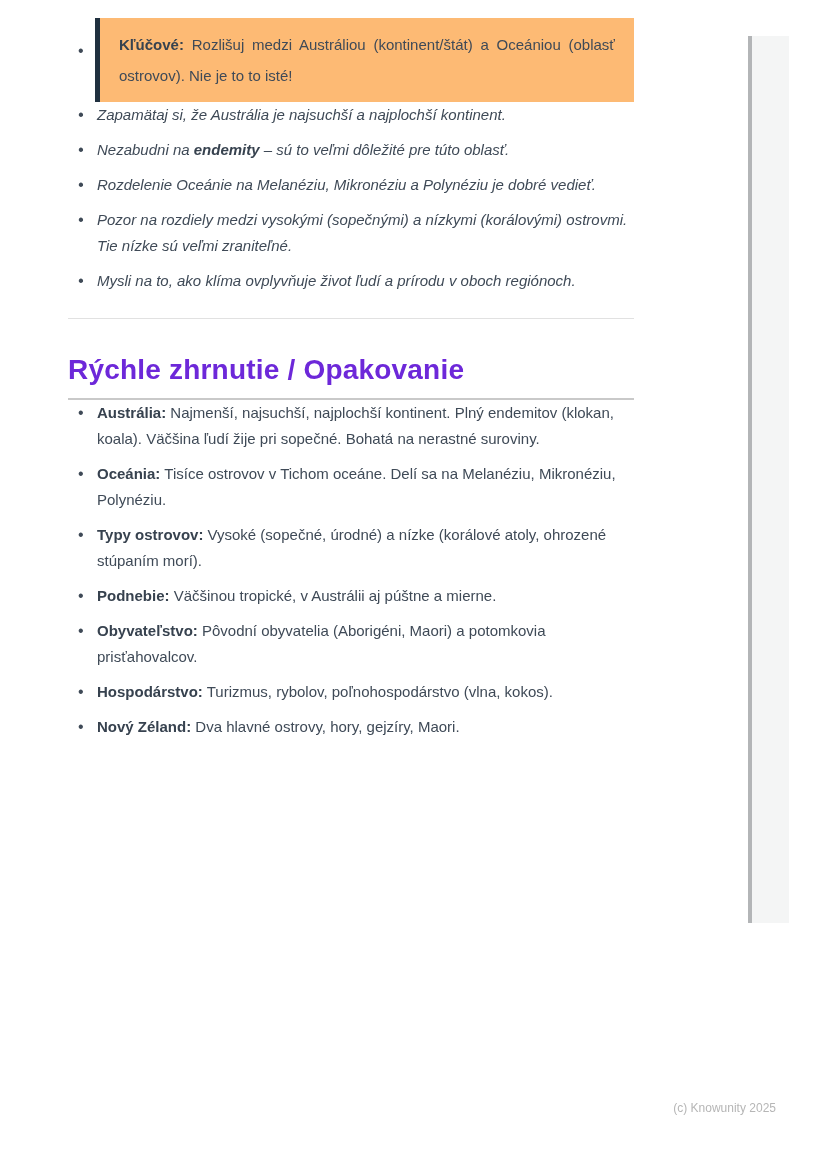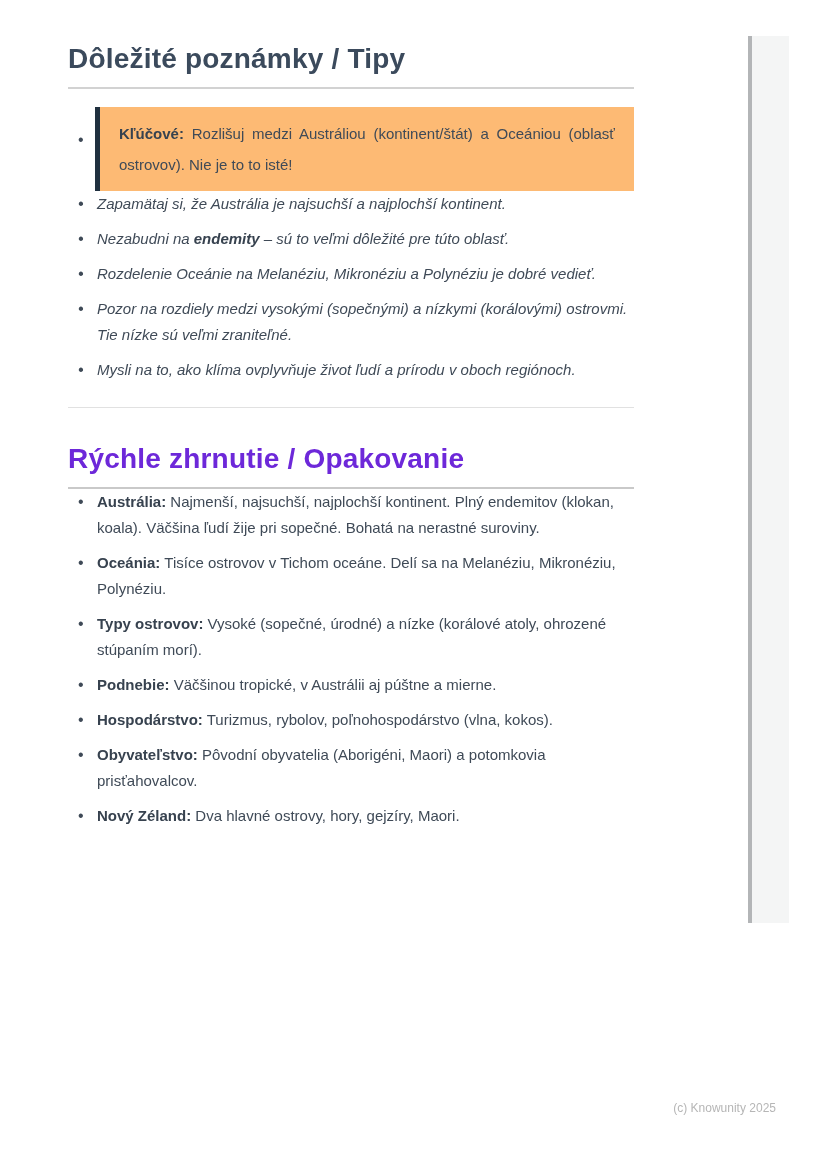--- a/index.html
+++ b/index.html
@@ -123,21 +123,20 @@
     font-size: 12px;
     line-height: 14px;
     color: #b6b6b6;
   }
 </style>
 </head>
 <body>
 
 <div class="content">
 
-  <h1 class="section-title first">Dôležité poznámky / Tipy</h1>
 
   <ul class="callout-list">
     <li>
       <div class="callout">
         <strong>Kľúčové:</strong><span> Rozlišuj medzi Austráliou (kontinent/štát) a Oceániou (oblasť ostrovov). Nie je to to isté!</span>
       </div>
     </li>
   </ul>
 
   <ul class="bullet-list list-first">
@@ -169,24 +168,24 @@
     <li>
       <strong>Oceánia:</strong><span> Tisíce ostrovov v Tichom oceáne. Delí sa na Melanéziu, Mikronéziu, Polynéziu.</span>
     </li>
     <li>
       <strong>Typy ostrovov:</strong><span> Vysoké (sopečné, úrodné) a nízke (korálové atoly, ohrozené stúpaním morí).</span>
     </li>
     <li>
       <strong>Podnebie:</strong><span> Väčšinou tropické, v Austrálii aj púštne a mierne.</span>
     </li>
     <li>
-      <strong>Hospodárstvo:</strong><span> Turizmus, rybolov, poľnohospodárstvo (vlna, kokos).</span>
+      <strong>Obyvateľstvo:</strong><span> Pôvodní obyvatelia (Aborigéni, Maori) a potomkovia prisťahovalcov.</span>
     </li>
     <li>
-      <strong>Obyvateľstvo:</strong><span> Pôvodní obyvatelia (Aborigéni, Maori) a potomkovia prisťahovalcov.</span>
+      <strong>Hospodárstvo:</strong><span> Turizmus, rybolov, poľnohospodárstvo (vlna, kokos).</span>
     </li>
     <li>
       <strong>Nový Zéland:</strong><span> Dva hlavné ostrovy, hory, gejzíry, Maori.</span>
     </li>
   </ul>
 
 </div>
 
 <div class="side-strip"></div>
 

